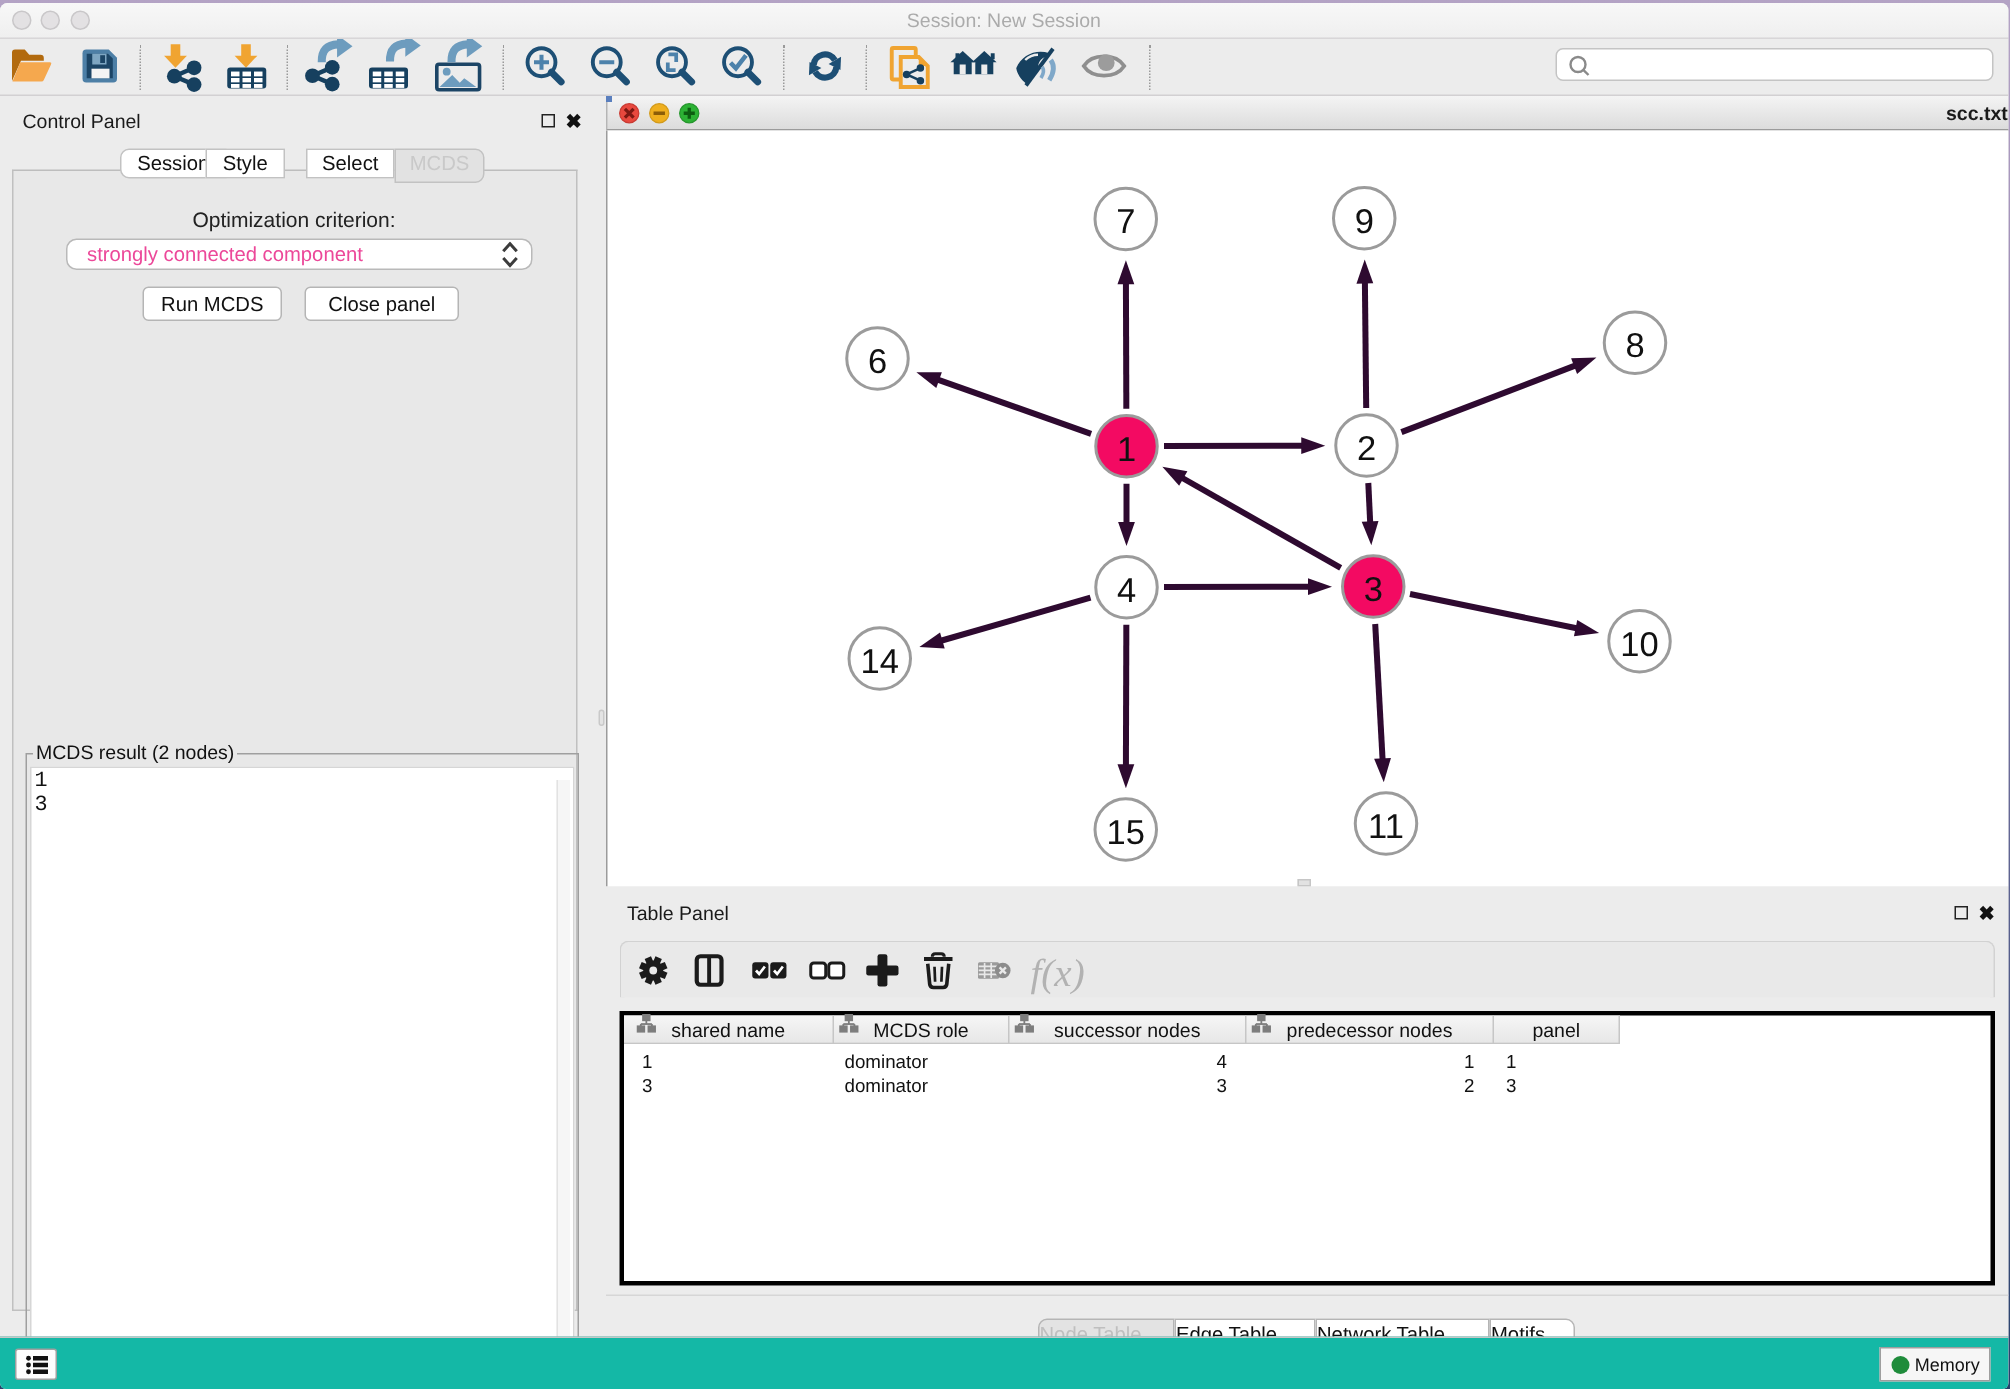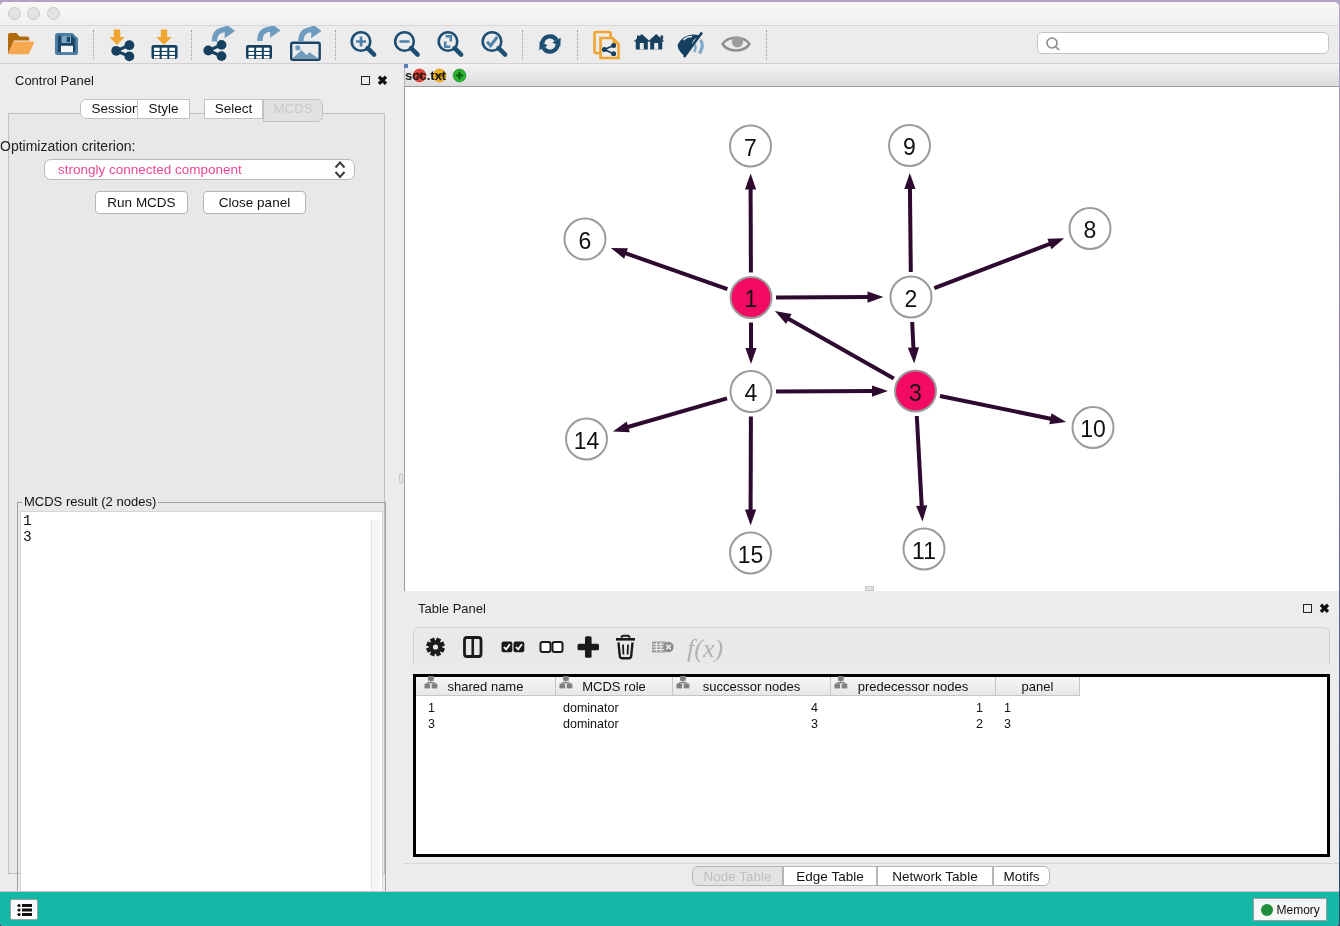--- a/index.html
+++ b/index.html
@@ -19,49 +19,50 @@
 #membtn .dot{position:absolute;left:7px;top:5px;width:12px;height:12px;border-radius:50%;background:#1f8c3b}
 #membtn span{position:absolute;left:23px;top:4px}
 
 #cpanel{position:absolute;left:0;top:62px;width:392px;bottom:35px;background:#ececec}
 #cptitle{position:absolute;left:15px;top:9px;font-size:13px;color:#1a1a1a}
 .float-ic{position:absolute;top:12px;width:9px;height:9px;border:1.6px solid #222}
 .close-ic{position:absolute;top:9px;font-size:13px;font-weight:bold;color:#111}
 #cptabs{position:absolute;left:80px;top:35px;height:20px}
 .cptab{position:absolute;top:0;height:20px;background:#fff;border:1px solid #c2c2c2;font-size:13.5px;color:#111;text-align:center;line-height:18px}
 #cpcontent{position:absolute;left:8px;top:49px;right:7px;bottom:17px;background:#e8e8e8;border:1px solid #c0c0c0;border-top:1px solid #bdbdbd}
-#optlabel{position:absolute;left:0;width:392px;top:74px;font-size:14px;color:#222}
+#optlabel{position:absolute;left:0;width:392px;top:74px;text-align:center;font-size:14px;color:#222}
 #dropdown{position:absolute;left:44px;top:95px;width:311px;height:21px;background:#fff;border:1px solid #b9b9b9;border-radius:7px;font-size:13.5px;color:#ec4899;line-height:19px;padding-left:13px}
 .btn{position:absolute;top:127px;height:23px;background:#fff;border:1px solid #b5b5b5;border-radius:4px;font-size:13.5px;color:#111;text-align:center;line-height:21px}
 #grpbox{position:absolute;left:17px;top:438px;width:369px;height:432px;border:1px solid #9f9f9f}
 #grplabel{position:absolute;left:4px;top:-9px;background:#e8e8e8;padding:0 2px;font-size:13px;color:#111}
 #grpwhite{position:absolute;left:2px;top:8px;right:2px;bottom:2px;background:#fff;border:1px solid #d6d6d6;font-family:"Liberation Mono",monospace;font-size:14.5px;color:#111;line-height:16.3px;padding:1px 0 0 2px}
 #grpsb{position:absolute;right:2px;top:8px;bottom:2px;width:9px;background:#f6f6f6;border-left:1px solid #e2e2e2}
 
 #netwin{position:absolute;left:404px;top:62px;right:0;height:527px}
 #nettitle{position:absolute;left:0;right:0;top:0;height:23px;background:linear-gradient(180deg,#f4f4f4,#dcdcdc);border-bottom:1px solid #9b9b9b;border-left:1px solid #b5b5b5}
-#netname{position:absolute;left:0;right:0;top:4px;text-align:left;font-size:13px;font-weight:bold;color:#1a1a1a}
+#netname{position:absolute;left:0;right:0;top:4px;text-align:right;font-size:13px;font-weight:bold;color:#1a1a1a}
 #netcanvas{position:absolute;left:0;right:0;top:23px;bottom:0;background:#fff;border-left:1px solid #9b9b9b}
 
 #tpanel{position:absolute;left:404px;top:589px;right:0;bottom:35px;background:#ececec}
 #tptitle{position:absolute;left:14px;top:10px;font-size:13px;color:#1a1a1a}
 #ttoolbar{position:absolute;left:9px;top:36px;right:9px;height:38px;background:#e9e9e9;border:1px solid #d2d2d2;border-radius:6px 6px 0 0;border-bottom:none}
 #ttable{position:absolute;left:9px;top:83px;right:9px;height:183px;background:#fff;border:3px solid #000000}
 #thead{position:absolute;left:0;top:0;width:664px;height:19px;background:linear-gradient(180deg,#f6f6f6,#e7e7e7);border-bottom:1px solid #c6c6c6}
 .th{position:absolute;top:0;height:19px;border-right:1px solid #c6c6c6;font-size:13px;color:#111;text-align:center;line-height:19px}
 .trow{position:absolute;font-size:12.5px;color:#111;height:16px;line-height:16px}
 
 #btabs{position:absolute;left:0;right:0;top:275px;height:20px}
-.btab{position:absolute;top:0;height:20px;background:#fff;border:1px solid #b5b5b5;font-size:13.5px;color:#111;text-align:center;line-height:19px}
+.btab{position:absolute;top:13px;height:20px;background:#fff;border:1px solid #b5b5b5;font-size:13.5px;color:#111;line-height:19px}
 </style></head><body>
 <div id="win">
 <div id="titlebar">
   <div class="tl" style="left:8px"></div>
       <div class="tl" style="left:27px"></div>
       <div class="tl" style="left:47px"></div>
+  <div id="wtitle">Session: New Session</div>
 </div>
 <div id="toolbar">
   <div class="sep" style="left:93px"></div>
       <div class="sep" style="left:191px"></div>
   <div class="sep" style="left:335px"></div>
       <div class="sep" style="left:522px"></div>
   <div class="sep" style="left:577px"></div>
       <div class="sep" style="left:766px"></div>
   <svg id="icons" width="1340" height="38" style="position:absolute;left:0;top:0">
         <path d="M8,28 L8,9 Q8,7 10,7 L16.5,7 L19.5,10.5 L27,10.5 Q29.2,10.5 29.2,12.7 L29.2,14.5 L14,14.5 L8,28 Z" fill="#b26a0e"></path>

